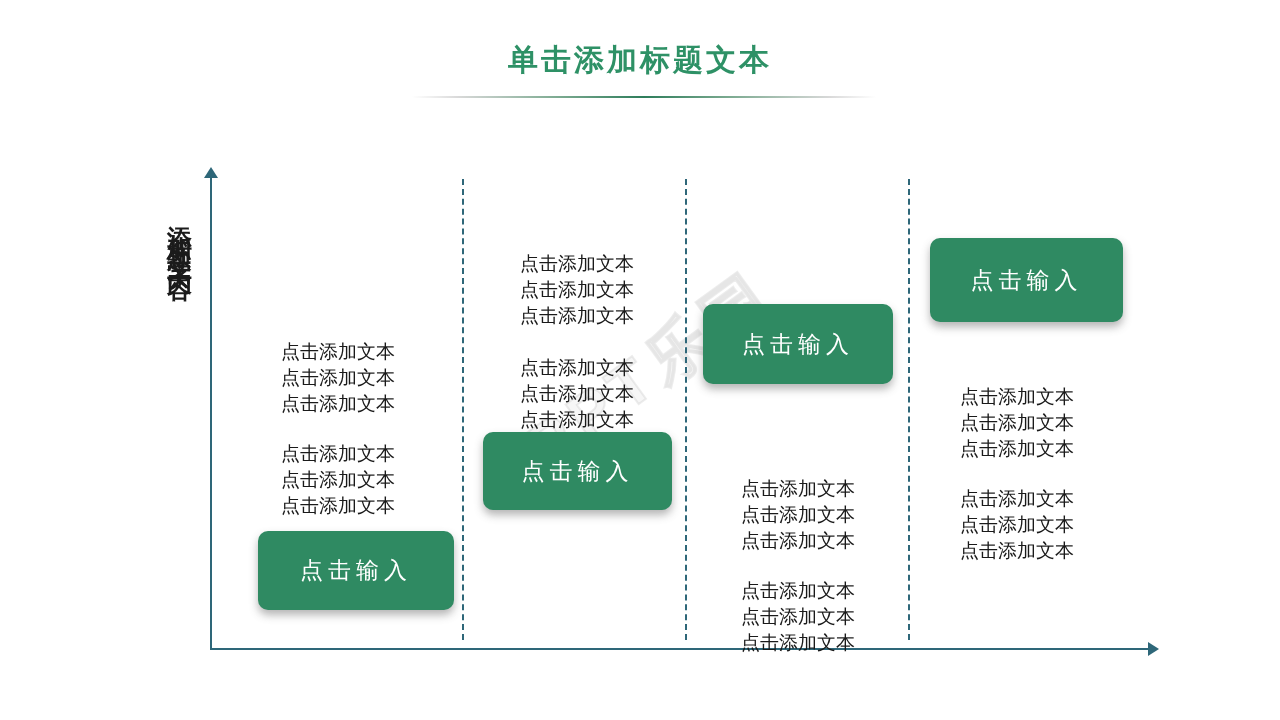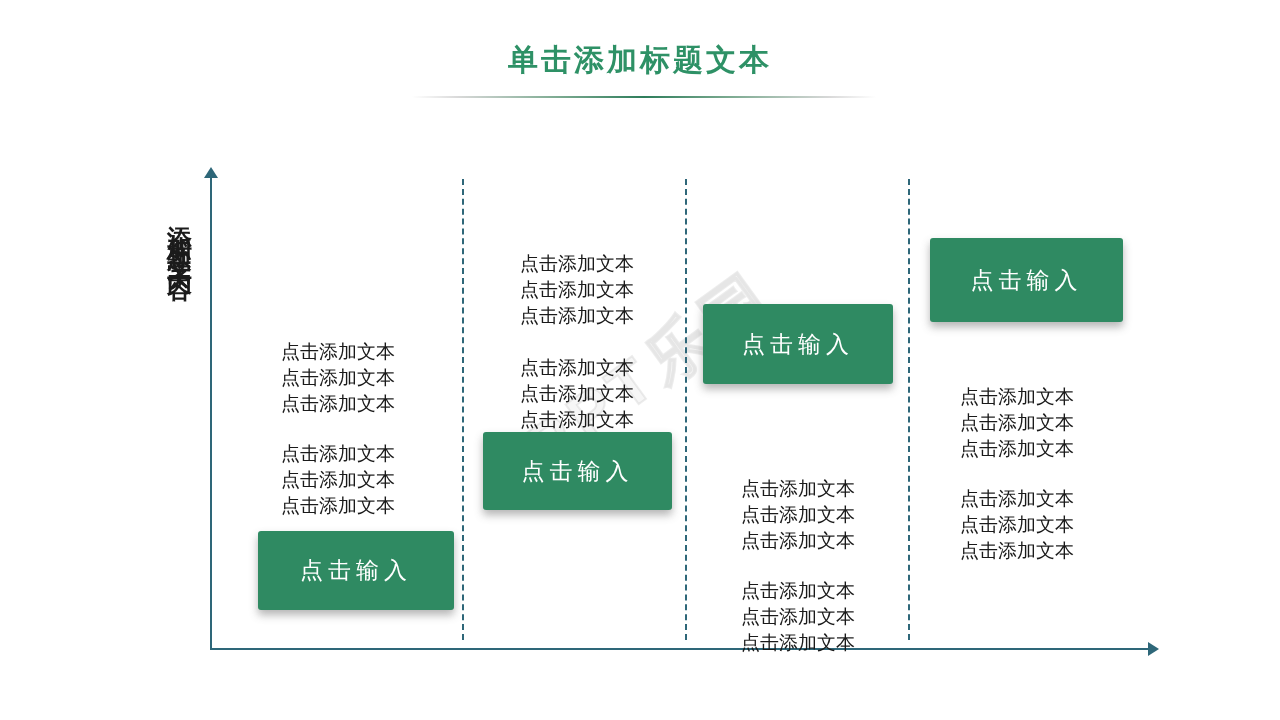--- a/index.html
+++ b/index.html
@@ -61,21 +61,21 @@
 
   
   .tblock {
     position:absolute; width:200px; text-align:center;
     font-size:19px; line-height:26px; color:#1A1A1A;margin-top:40px;
   }
   .tline { white-space:nowrap; }
 
   
   .btn {
-    position:absolute; background:#2F8A62; border-radius:3px;
+    position:absolute; background:#2F8A62; border-radius:10px;
     box-shadow:0 5px 9px rgba(90,90,90,0.45);
     color:#ffffff; display:flex; align-items:center; justify-content:center;
     font-size:23px; letter-spacing:5px; cursor:pointer;
   }
 </style>
 </head>
 <body>
 
 <div class="canvas">
 

